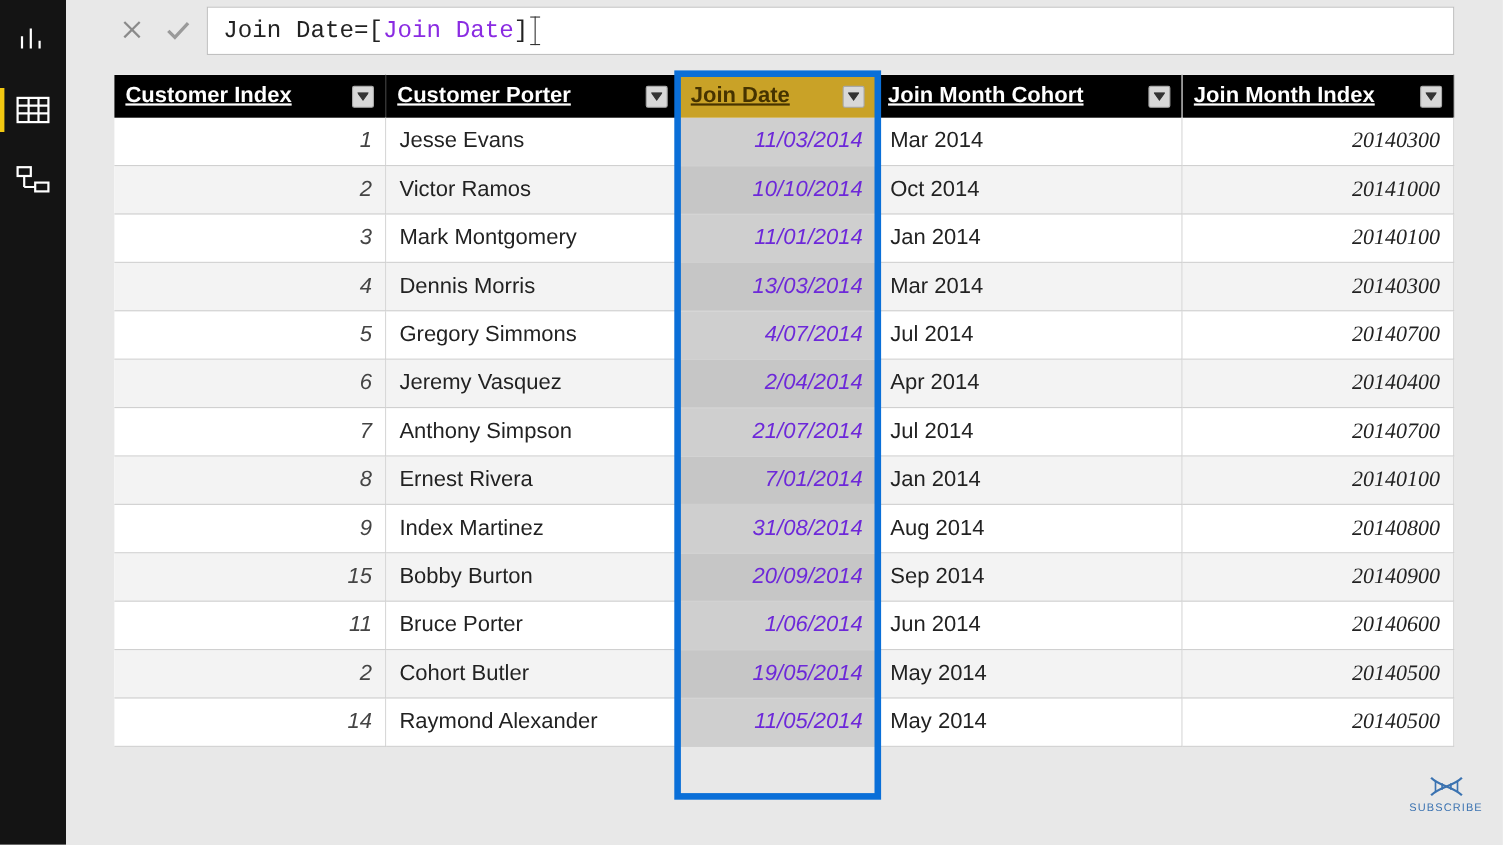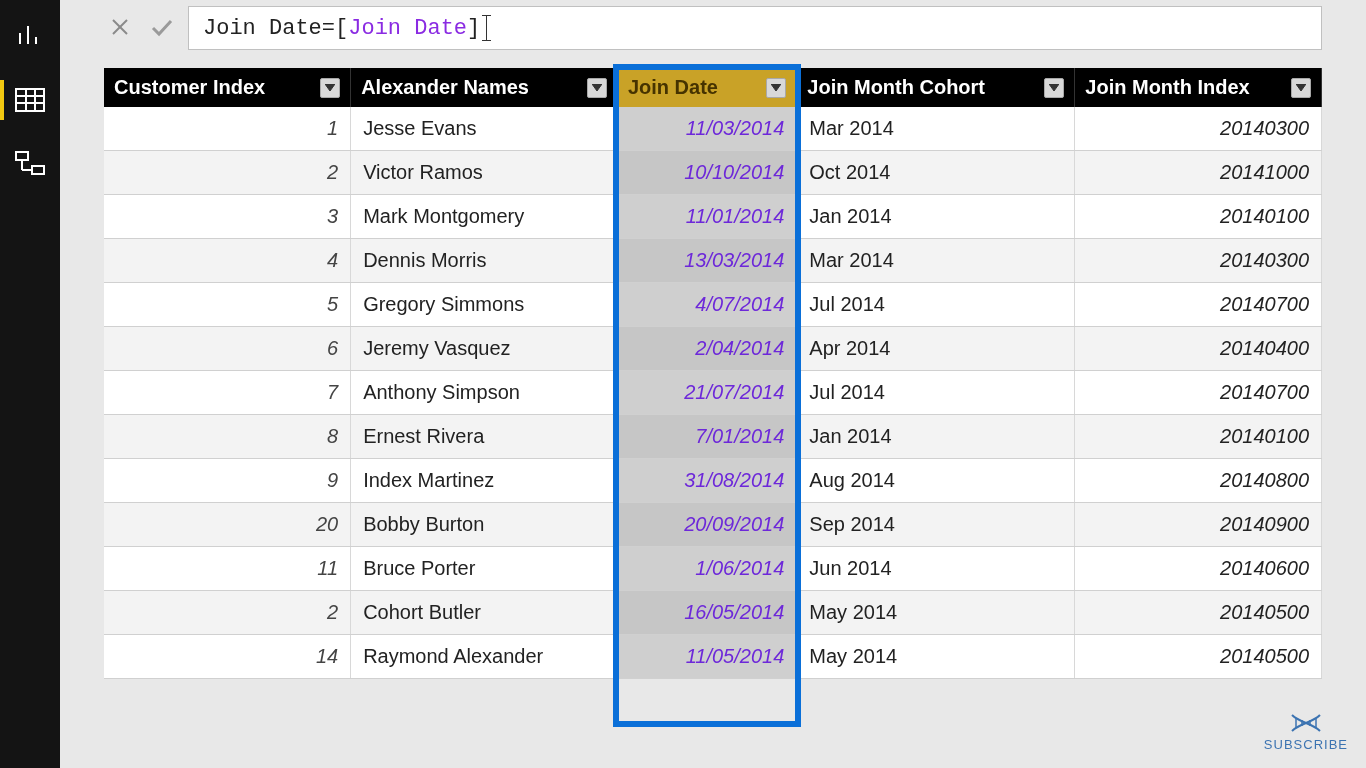--- a/index.html
+++ b/index.html
@@ -49,45 +49,45 @@
   .formula-box .caret::before { top: 0; }
   .formula-box .caret::after { bottom: 0; }
   .table-wrap { flex: 1; padding: 12px 44px 0 44px; overflow: hidden; position: relative; }
   table { border-collapse: collapse; width: 100%; background: #fff; }
   thead th {
     background: #000; color: #fff; font-weight: 700; font-size: 20px;
     text-align: left; padding: 8px 10px; border-right: 1px solid #333;
     white-space: nowrap; position: relative;
   }
   thead th.sel { background: #c9a227; color: #463300; }
-  .hdr { display: flex; align-items: center; justify-content: space-between; gap: 8px; }
+  .hdr { display: flex; align-items: center; justify-content: space-between; gap: 8px; text-decoration: underline; }
   .hdr-label { white-space: nowrap; }
   .dropbtn {
     width: 20px; height: 20px; background: #d8d8d8; border: 1px solid #a8a8a8;
     display: inline-flex; align-items: center; justify-content: center;
     border-radius: 2px; cursor: pointer; flex-shrink: 0;
   }
   .dropbtn svg { stroke: #333; fill: #333; }
   tbody td {
     font-size: 20px; padding: 10px 12px; border-bottom: 1px solid #d0d0d0;
     border-right: 1px solid #d8d8d8; color: #222; white-space: nowrap;
   }
   tbody tr:nth-child(even) td { background: #f3f3f3; }
   .col-idx { text-align: right; font-style: italic; color: #444; width: 220px; }
   .col-name { width: 238px; }
   .col-date { text-align: right; font-style: italic; background: #cfcfcf !important; width: 160px; color: #6d28d9; }
   tbody tr:nth-child(even) .col-date { background: #c6c6c6 !important; }
   .col-cohort { width: 248px; }
-  .col-mindex { text-align: right; font-style: italic; width: 220px; }
+  .col-mindex { text-align: right; font-style: italic; width: 220px; font-family: Liberation Serif, serif; }
   .sel-overlay {
     position: absolute; border: 6px solid #0a6fd8; pointer-events: none;
   }
   .subscribe {
-    position: absolute; right: 18px; bottom: 16px; text-align: center;
-    color: #1e5fa8; font-size: 13px; letter-spacing: 1px; opacity: 0.85;
+    position: absolute; right: 18px; bottom: 28px; text-align: center;
+    color: #1e5fa8; font-size: 10px; letter-spacing: 1px; opacity: 0.85;
   }
   .subscribe svg { display: block; margin: 0 auto 2px auto; }
 </style>
 </head>
 <body>
 
 <div class="app">
 
   <div class="side-rail">
     <div class="rail-item">
@@ -149,21 +149,21 @@
                 <span class="hdr-label">Customer Index</span>
                 <span class="dropbtn">
                   <svg width="10" height="8" viewBox="0 0 10 8">
                       <polygon points="0,0 10,0 5,7"></polygon>
                     </svg>
                 </span>
               </div>
             </th>
             <th>
               <div class="hdr">
-                <span class="hdr-label">Alexander Names</span>
+                <span class="hdr-label">Customer Porter</span>
                 <span class="dropbtn">
                   <svg width="10" height="8" viewBox="0 0 10 8">
                       <polygon points="0,0 10,0 5,7"></polygon>
                     </svg>
                 </span>
               </div>
             </th>
             <th class="sel" id="th-joindate">
               <div class="hdr">
                 <span class="hdr-label">Join Date</span>
@@ -254,37 +254,37 @@
               <td class="col-mindex">20140100</td>
             </tr>
             <tr>
               <td class="col-idx">9</td>
               <td class="col-name">Index Martinez</td>
               <td class="col-date">31/08/2014</td>
               <td class="col-cohort">Aug 2014</td>
               <td class="col-mindex">20140800</td>
             </tr>
             <tr>
-              <td class="col-idx">20</td>
+              <td class="col-idx">15</td>
               <td class="col-name">Bobby Burton</td>
               <td class="col-date">20/09/2014</td>
               <td class="col-cohort">Sep 2014</td>
               <td class="col-mindex">20140900</td>
             </tr>
             <tr>
               <td class="col-idx">11</td>
               <td class="col-name">Bruce Porter</td>
               <td class="col-date">1/06/2014</td>
               <td class="col-cohort">Jun 2014</td>
               <td class="col-mindex">20140600</td>
             </tr>
             <tr>
               <td class="col-idx">2</td>
               <td class="col-name">Cohort Butler</td>
-              <td class="col-date">16/05/2014</td>
+              <td class="col-date">19/05/2014</td>
               <td class="col-cohort">May 2014</td>
               <td class="col-mindex">20140500</td>
             </tr>
             <tr>
               <td class="col-idx">14</td>
               <td class="col-name">Raymond Alexander</td>
               <td class="col-date">11/05/2014</td>
               <td class="col-cohort">May 2014</td>
               <td class="col-mindex">20140500</td>
             </tr>

